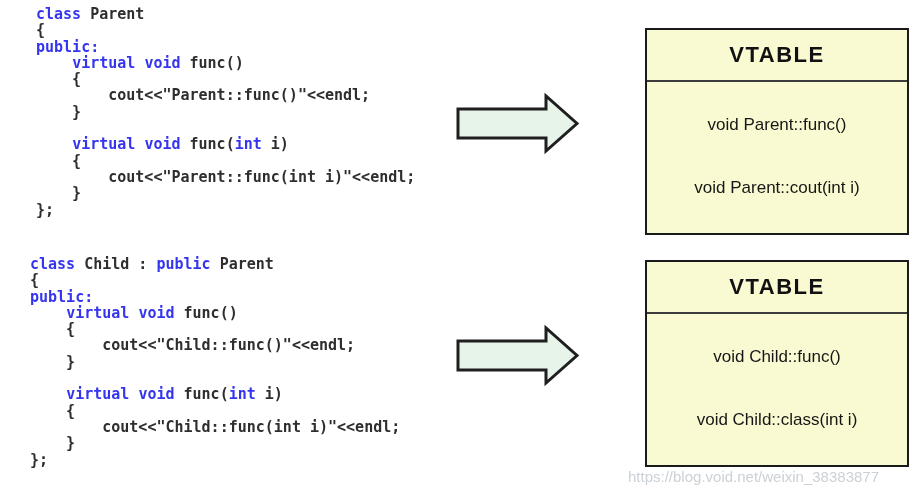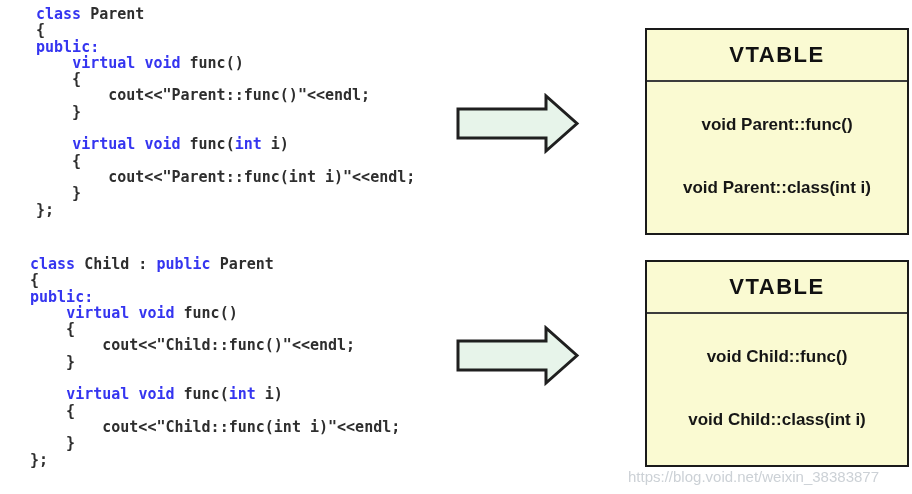--- a/index.html
+++ b/index.html
@@ -46,21 +46,21 @@
   .vtable-header{
     position:absolute;top:0;left:0;right:0;height:50px;
     border-bottom:2px solid #3c3c3c;
     display:flex;align-items:center;justify-content:center;
     font-weight:bold;font-size:22px;letter-spacing:1.5px;
     color:#111;
   }
   .vtable-entry{
     position:absolute;left:0;right:0;
     text-align:center;
-    font-weight:bold;font-size:17px;
+    font-weight:normal;font-size:17px;
     color:#161616;
   }
   .vtable-entry.e1{top:85px;}
   .vtable-entry.e2{top:148px;}
 
   .block-arrow{position:absolute;width:126px;height:62px;}
   #arrow-parent{left:455px;top:93px;}
   #arrow-child{left:455px;top:325px;}
   .block-arrow polygon{fill:var(--arrow-fill);stroke:var(--arrow-border);stroke-width:3;stroke-linejoin:miter;}
 
@@ -85,21 +85,21 @@
     <polygon points="3,16 91,16 91,3 122,30.5 91,58 91,45 3,45"></polygon>
   </svg>
 
   <svg class="block-arrow" id="arrow-child" viewBox="0 0 126 62">
     <polygon points="3,16 91,16 91,3 122,30.5 91,58 91,45 3,45"></polygon>
   </svg>
 
   <div class="vtable vt1">
     <div class="vtable-header">VTABLE</div>
     <div class="vtable-entry e1">void Parent::func()</div>
-    <div class="vtable-entry e2">void Parent::class(int i)</div>
+    <div class="vtable-entry e2">void Parent::cout(int i)</div>
   </div>
 
   <div class="vtable vt2">
     <div class="vtable-header">VTABLE</div>
     <div class="vtable-entry e1">void Child::func()</div>
     <div class="vtable-entry e2">void Child::class(int i)</div>
   </div>
 
   <div class="watermark">https://blog.void.net/weixin_38383877</div>
 

